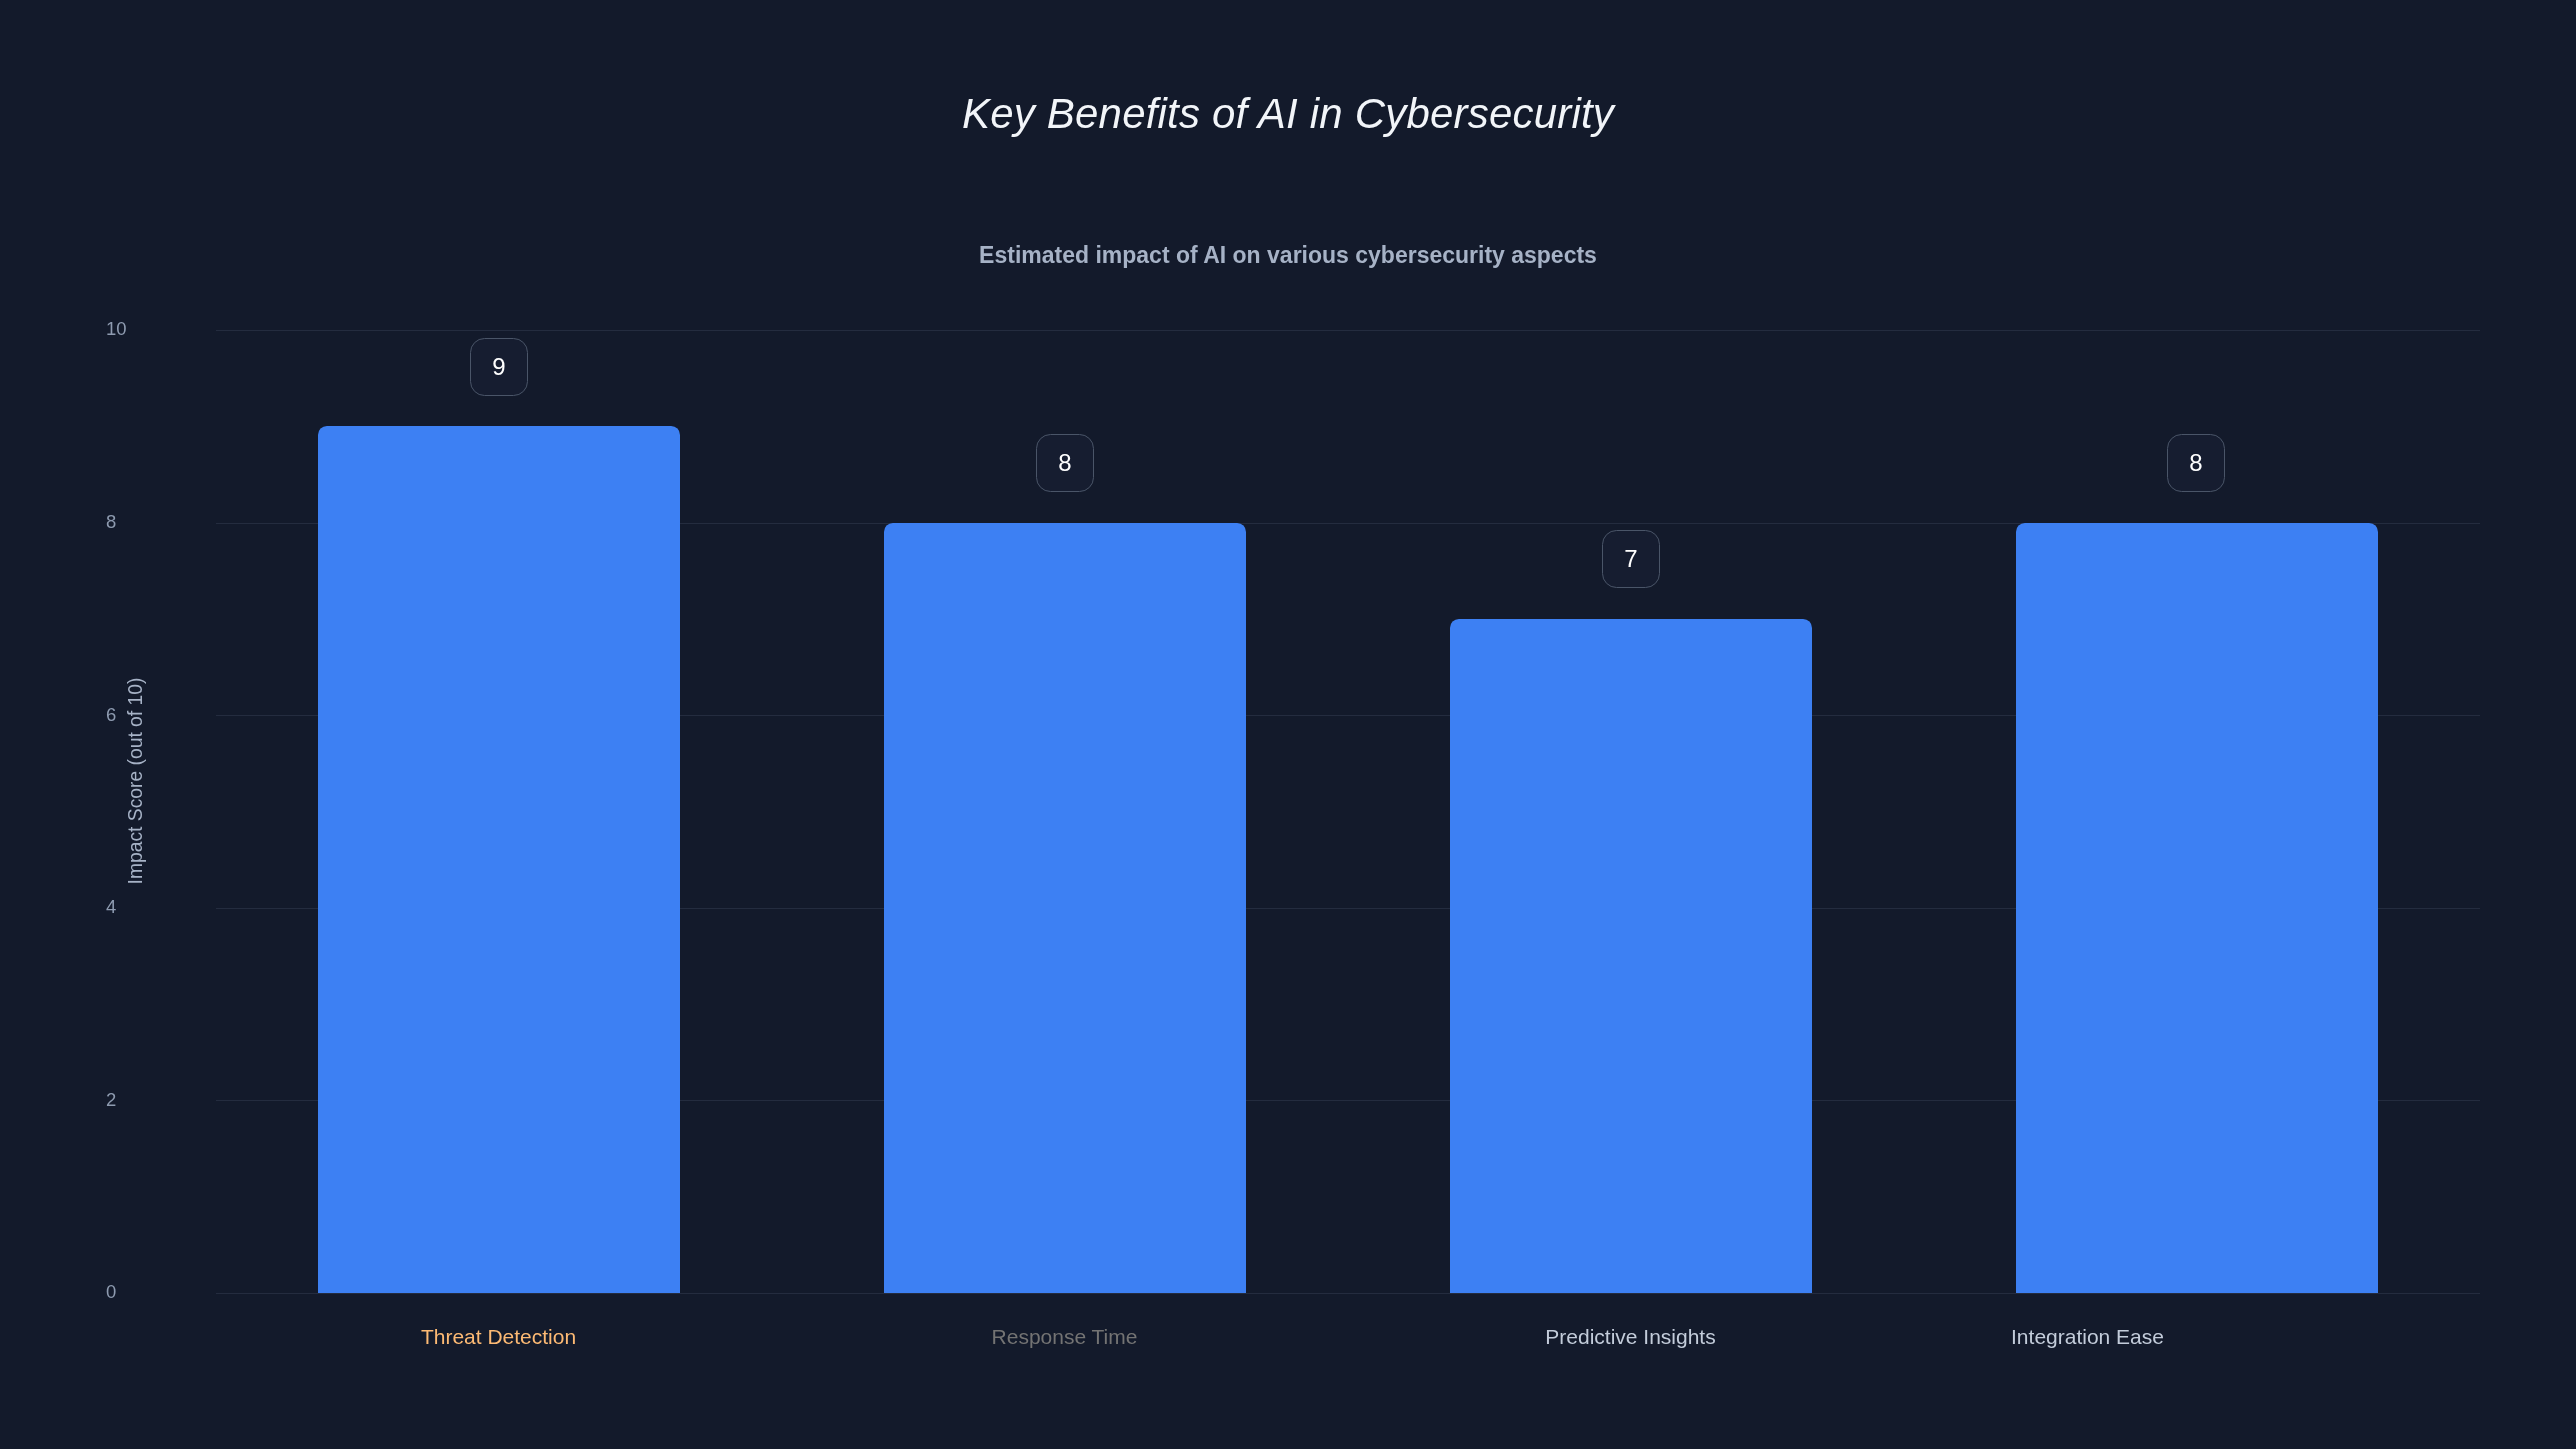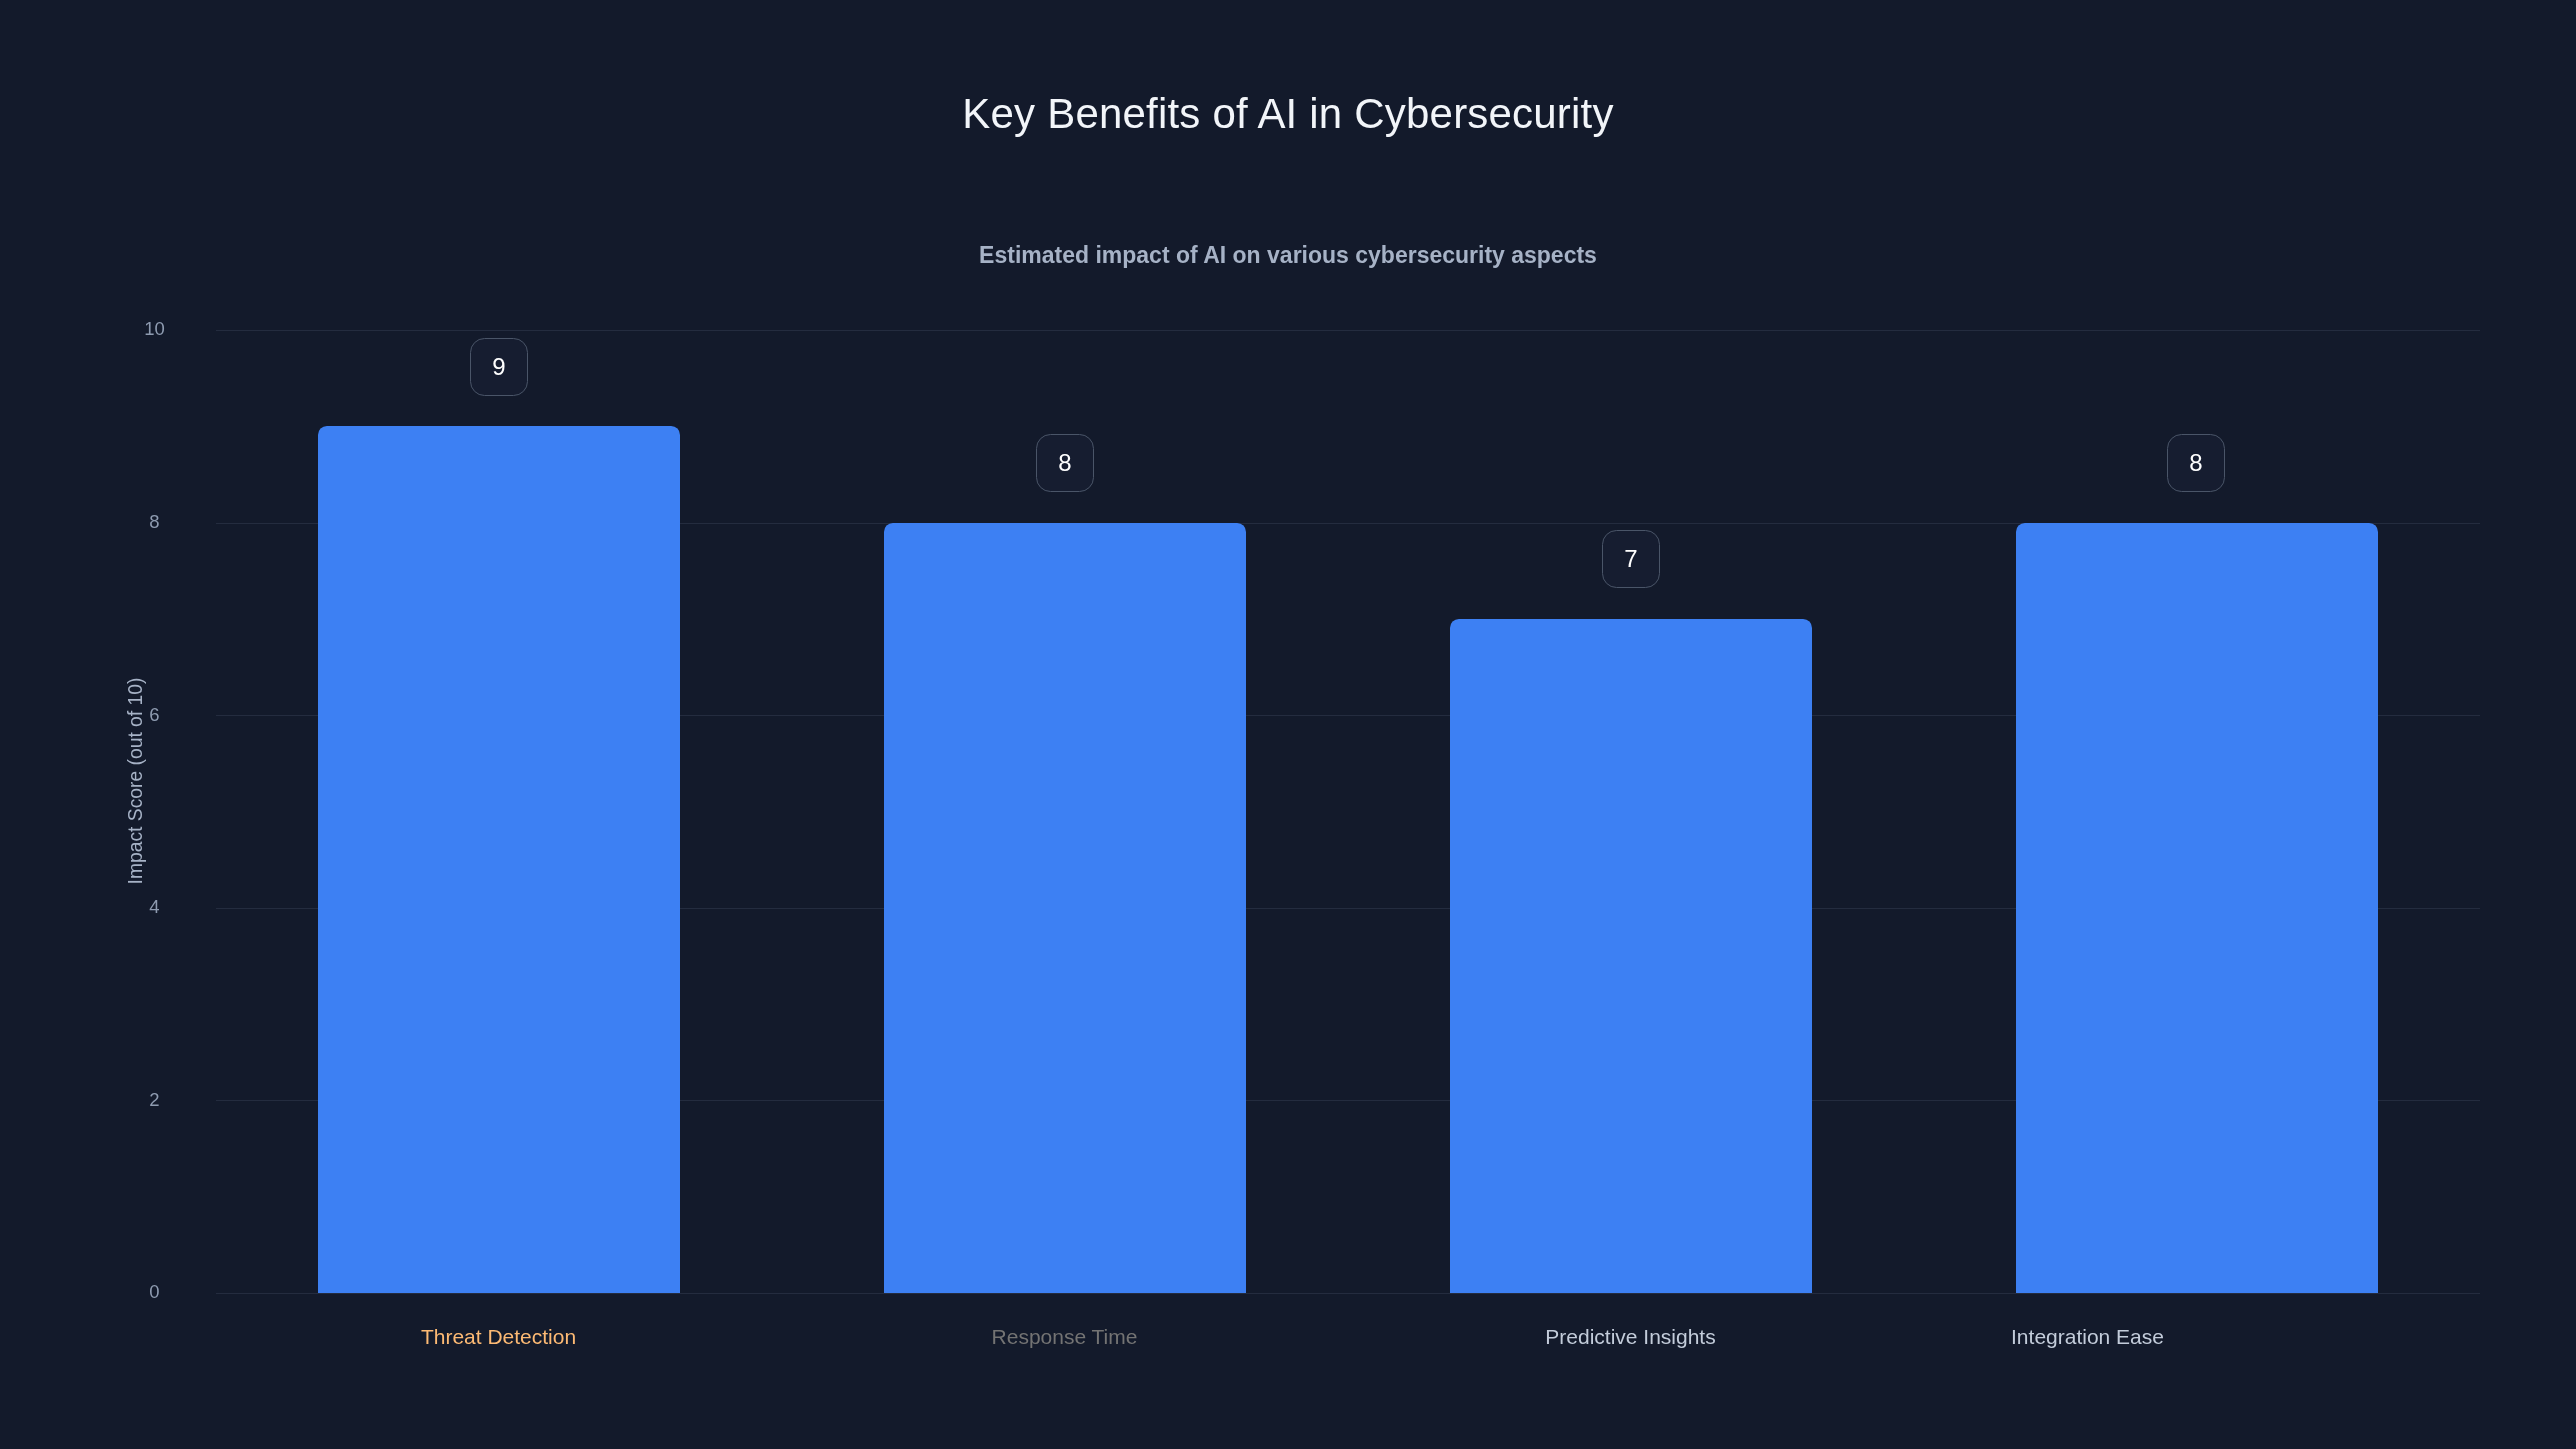--- a/index.html
+++ b/index.html
@@ -30,20 +30,21 @@
     left: 0;
     top: 90px;
     width: 2576px;
     text-align: center;
     color: #f2f5f9;
     font-size: 42px;
     font-weight: 400;
     letter-spacing: 0.2px;
     line-height: 48px;
     white-space: nowrap;
+    font-style: italic;
   }
 
   .chart-subtitle {
     position: absolute;
     left: 0;
     top: 242px;
     width: 2576px;
     text-align: center;
     color: #a6b2c6;
     font-size: 23px;
@@ -83,21 +84,21 @@
     position: absolute;
     left: 0;
     width: 2264px;
     height: 0.8px;
     background: #242c3f;
   }
 
   .ytick-label {
     position: absolute;
     width: 97px;
-    text-align: center;
+    text-align: left;
     color: #8e9bb0;
     font-size: 18.5px;
     line-height: 18.5px;
     white-space: nowrap;
   }
 
   
   .bar {
     position: absolute;
     background: #3d80f3;

